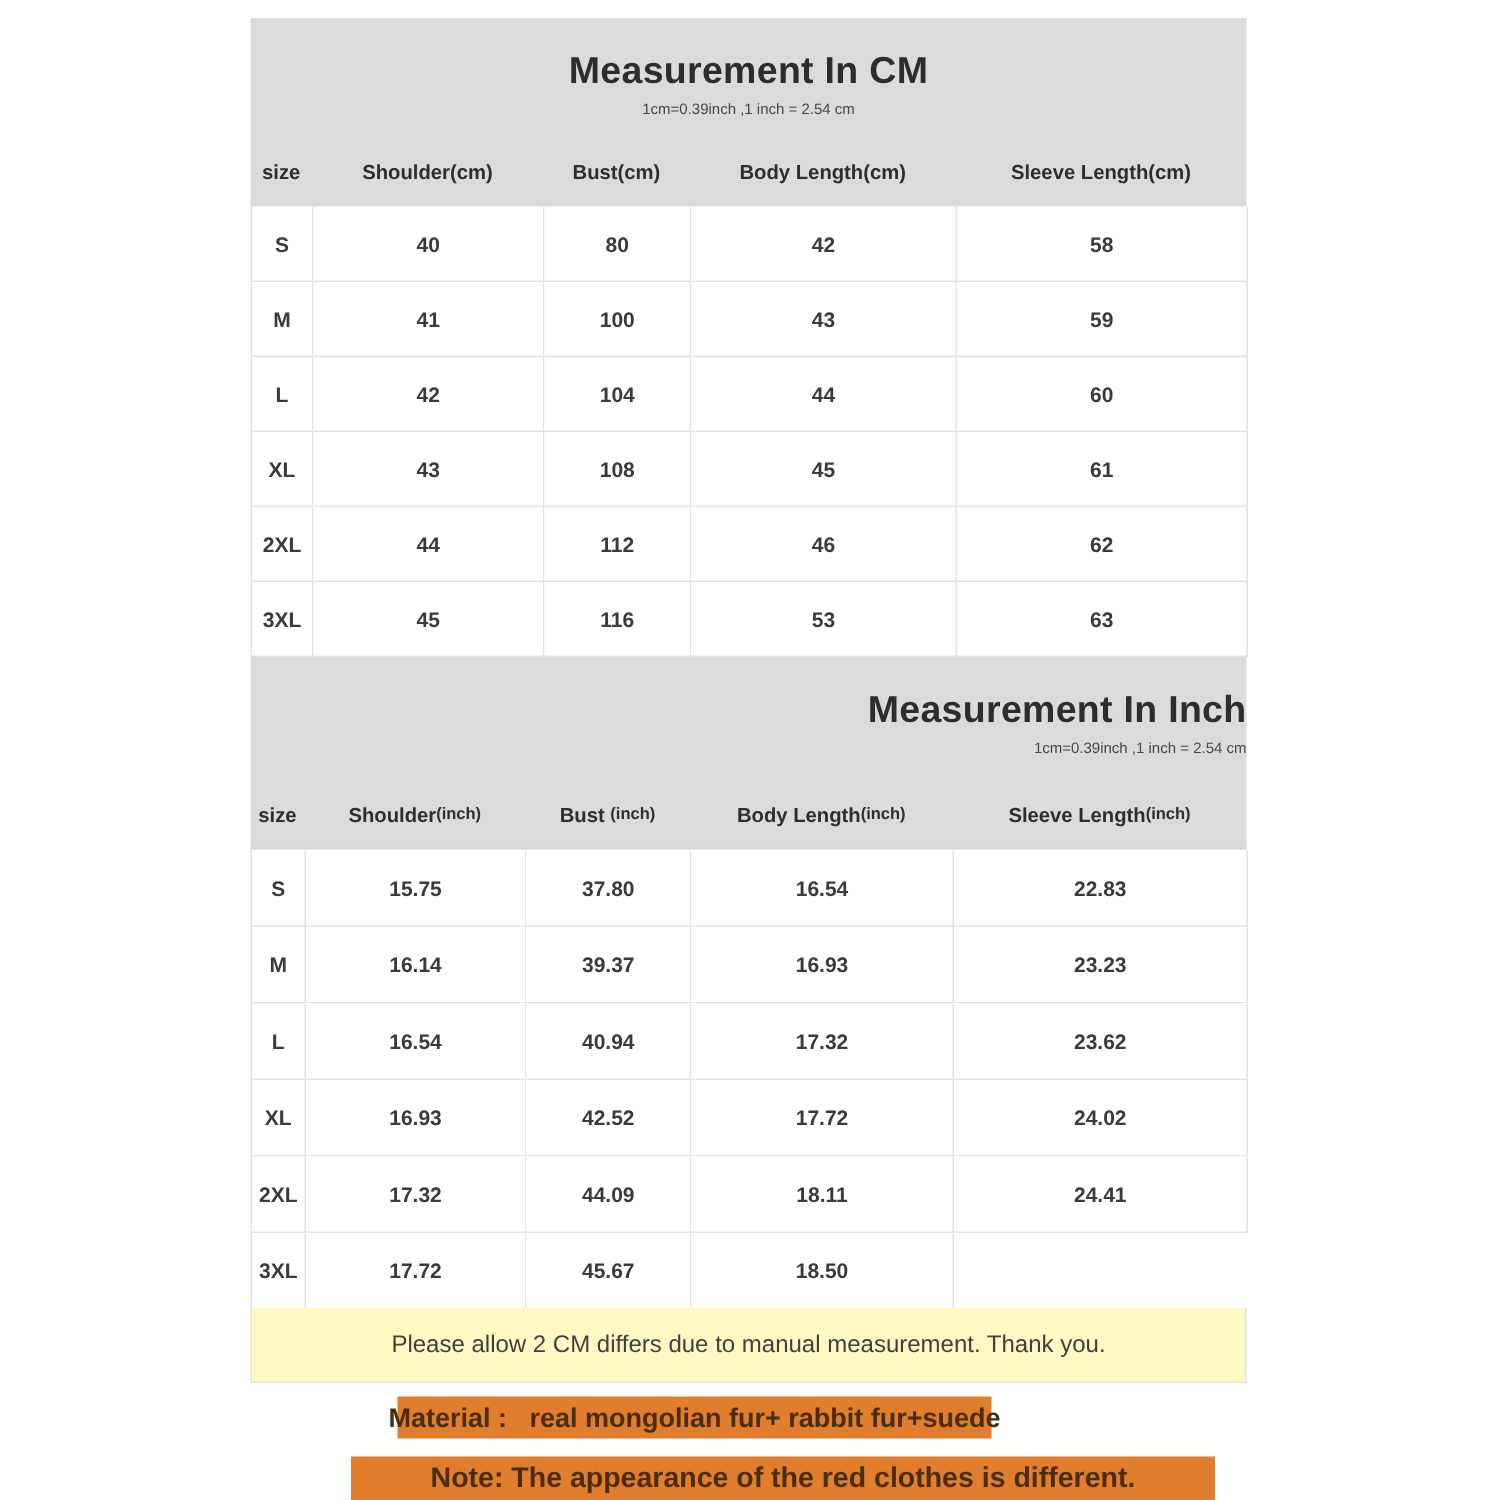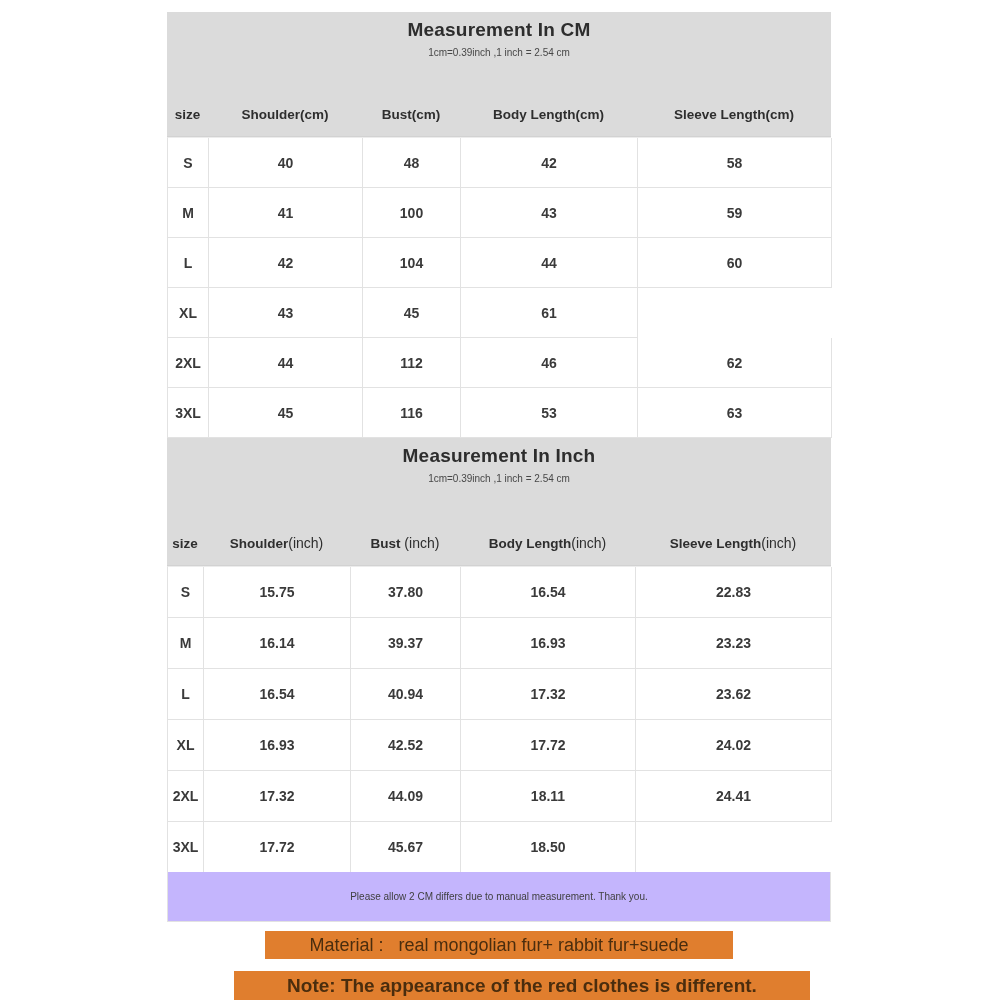--- a/index.html
+++ b/index.html
@@ -15,54 +15,54 @@
   body{font-family:"Liberation Sans", sans-serif;}
   .sheet{
     position:relative;width:1000px;height:1000px;background:#ffffff;
     overflow:hidden;margin:0 auto;
   }
   .size-table{position:absolute;left:167px;width:664px;}
   .size-table.cm{top:12px;}
   .size-table.inch{top:438px;}
   .thead{background:var(--header_bg);display:flex;flex-direction:column;border-bottom:1px solid #d2d2d2;}
   .cm .thead{height:125px;}
-  .inch .thead{height:128px;}
+  .inch .thead{height:128px;align-items:flex-end;}
   .title{
-    padding-top:7px;text-align:center;font-size:19px;font-weight:700;
+    padding-top:21px;text-align:center;font-size:25px;font-weight:700;
     color:var(--title_text);letter-spacing:.2px;
   }
   .subtitle{margin-top:6px;text-align:center;font-size:10px;color:#474747;}
   .grid-cm{display:grid;grid-template-columns:41px 154px 98px 177px 194px;}
   .grid-inch{display:grid;grid-template-columns:36px 147px 110px 175px 196px;}
   .hrow{margin-top:auto;height:44px;}
   .hcell{
     display:flex;align-items:center;justify-content:center;
     font-size:13.5px;font-weight:700;color:#2e2e2e;white-space:pre;
   }
-  .hcell .unit{font-size:14px;font-weight:400;}
+  .hcell .unit{font-size:11px;font-weight:700;}
   .tbody{border-left:1px solid var(--border);border-top:1px solid #ececec;}
   .trow{height:50px;}
   .inch .trow{height:51px;}
   .tcell{
     display:flex;align-items:center;justify-content:center;
     font-size:14px;font-weight:700;color:var(--table_text);
     border-right:1px solid var(--border);border-bottom:1px solid var(--border);
     background:#ffffff;
   }
   .note-row{
     position:absolute;left:167px;top:872px;width:664px;height:50px;
-    border:1px solid var(--border);border-top:none;background:#c4b5fd;
+    border:1px solid var(--border);border-top:none;background:#fef9c3;
     display:flex;align-items:center;justify-content:center;
-    font-size:10px;color:#3f3f3f;
+    font-size:16px;color:#3f3f3f;
   }
   .material-bar{
-    position:absolute;left:265px;top:931px;width:468px;height:28px;
+    position:absolute;left:265px;top:931px;width:396px;height:28px;
     background:var(--highlight);color:var(--bar_text);
     display:flex;align-items:center;justify-content:center;
-    font-size:18px;font-weight:400;white-space:pre;
+    font-size:18px;font-weight:700;white-space:pre;
   }
   .appearance-bar{
     position:absolute;left:234px;top:971px;width:576px;height:40px;
     background:var(--highlight);color:var(--bar_text);
     display:flex;justify-content:center;align-items:flex-start;
     padding-top:4px;font-size:19px;font-weight:700;white-space:pre;
   }
 </style>
 </head>
 <body>
@@ -78,41 +78,42 @@
         <div class="hcell">Shoulder(cm)</div>
         <div class="hcell">Bust(cm)</div>
         <div class="hcell">Body Length(cm)</div>
         <div class="hcell">Sleeve Length(cm)</div>
       </div>
     </header>
     <div class="tbody">
       <div class="trow grid-cm">
         <div class="tcell">S</div>
         <div class="tcell">40</div>
-        <div class="tcell">48</div>
+        <div class="tcell">80</div>
         <div class="tcell">42</div>
         <div class="tcell">58</div>
       </div>
       <div class="trow grid-cm">
         <div class="tcell">M</div>
         <div class="tcell">41</div>
         <div class="tcell">100</div>
         <div class="tcell">43</div>
         <div class="tcell">59</div>
       </div>
       <div class="trow grid-cm">
         <div class="tcell">L</div>
         <div class="tcell">42</div>
         <div class="tcell">104</div>
         <div class="tcell">44</div>
         <div class="tcell">60</div>
       </div>
       <div class="trow grid-cm">
         <div class="tcell">XL</div>
         <div class="tcell">43</div>
+        <div class="tcell">108</div>
         <div class="tcell">45</div>
         <div class="tcell">61</div>
       </div>
       <div class="trow grid-cm">
         <div class="tcell">2XL</div>
         <div class="tcell">44</div>
         <div class="tcell">112</div>
         <div class="tcell">46</div>
         <div class="tcell">62</div>
       </div>

